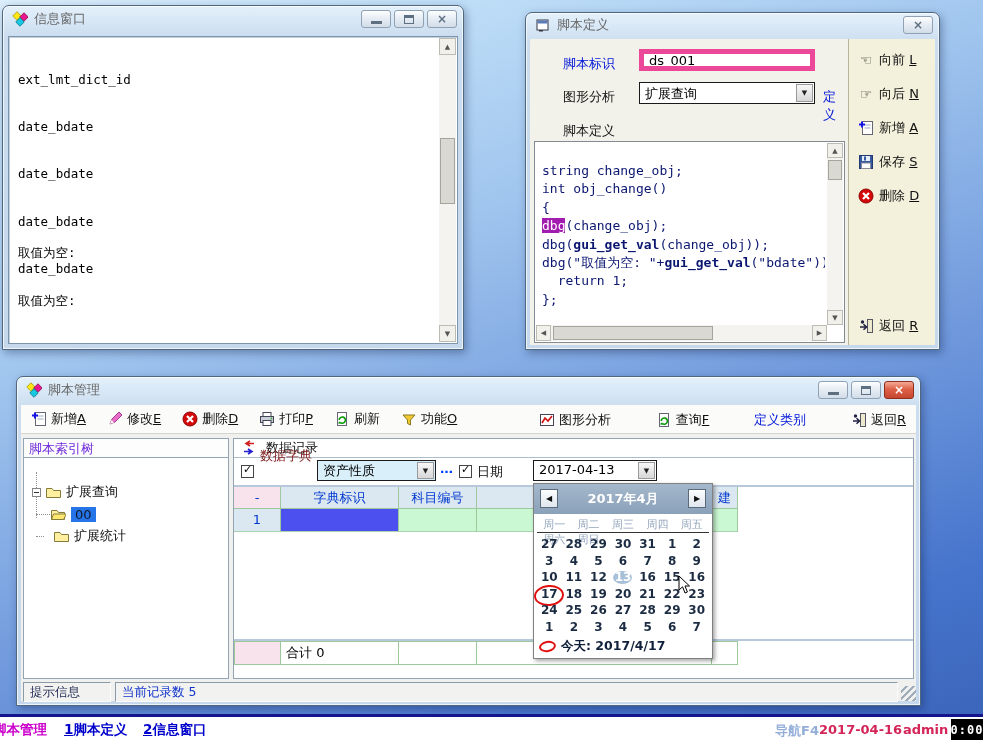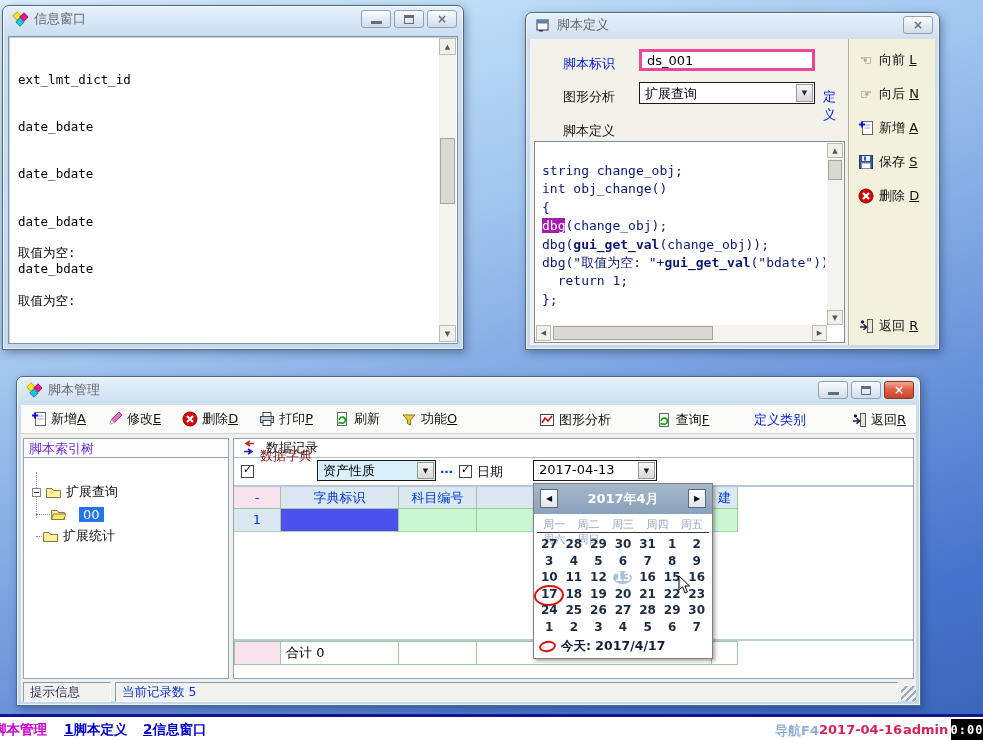--- a/index.html
+++ b/index.html
@@ -31,21 +31,21 @@
 #info-thumb{left:1px;top:100px;width:15px;height:66px}
 
 #win-def{left:525px;top:12px;width:415px;height:338px}
 #def-body{position:absolute;left:4px;top:26px;right:4px;bottom:4px;background:#f2f1ea}
 #def-side{position:absolute;top:0;right:0;bottom:0;width:87px;background:#f3f0db;border-left:1px solid #b8b49a;display:flex;flex-direction:column;padding:12px 0 10px 9px;gap:16px}
 .side-btn{display:flex;align-items:center;gap:5px;color:#111;white-space:nowrap;cursor:default}
 .side-btn.bottom{margin-top:auto}
 #def-main{position:absolute;left:0;top:0;right:88px;bottom:0}
 .fld-label{position:absolute;font-size:13px;white-space:nowrap}
 #lbl-id{left:33px;top:16px;color:#0016d8}
-#inp-id{position:absolute;left:109px;top:10px;width:176px;height:22px;border:3px solid #ec4899;background:#fff;font-size:13px;padding:2px 5px;font-family:inherit}
+#inp-id{position:absolute;left:109px;top:10px;width:176px;height:22px;border:5px solid #ec4899;background:#fff;font-size:13px;padding:2px 5px;font-family:inherit}
 #lbl-type{left:33px;top:49px;color:#151515}
 .combo{position:absolute;border:1px solid #1a1a1a;background:#fff;height:22px}
 #combo-type{left:109px;top:43px;width:176px}
 .combo-text{position:absolute;left:5px;top:2px;white-space:nowrap}
 .combo-arrow{position:absolute;right:1px;top:1px;bottom:1px;width:17px;background:linear-gradient(#f7f7f7,#d8d8d8);border:1px solid #9a9a9a;display:flex;align-items:center;justify-content:center;font-size:7px;color:#222}
 #lnk-define{position:absolute;left:293px;top:49px;color:#0016d8}
 #lbl-def{left:33px;top:83px;color:#151515}
 #code-box{position:absolute;left:4px;top:102px;right:2px;bottom:2px;background:#fff;border:1px solid #828a92}
 #code-text{position:absolute;left:7px;top:20px;right:19px;bottom:19px;font-family:"DejaVu Sans Mono","Liberation Mono",monospace;font-size:13px;line-height:18.4px;color:#0a1670;white-space:pre;overflow:hidden}
 .seg-sel{background:#a21caf;color:#fff}
@@ -66,21 +66,21 @@
 .tb-btn{display:flex;align-items:center;gap:4px;color:#111;white-space:nowrap}
 .tb-btn.blue{color:#0016d8}
 #tree-panel{position:absolute;left:2px;top:33px;width:206px;height:241px;background:#fff;border:1px solid #93a5b5}
 #tree-header{height:19px;border-bottom:1px solid #93a5b5;padding:1px 0 0 5px;color:#6d28d9;background:#fdfdfd}
 #tree-body{position:absolute;left:0;right:0;top:19px;bottom:0}
 .tree-row{position:absolute;height:20px;display:flex;align-items:center}
 .expander{width:9px;height:9px;border:1px solid #848484;background:#fff;position:relative;margin-right:4px;flex:none}
 .expander::after{content:"";position:absolute;left:1px;right:1px;top:3px;height:1px;background:#333}
 .exp-spacer{width:13px;flex:none}
 .tree-lab{margin-left:5px;color:#111}
-.tree-lab.sel{background:#2575e8;color:#ffffff;padding:0 4px;margin-left:13px}
+.tree-lab.sel{background:#2575e8;color:#0f172a;padding:0 4px;margin-left:5px}
 .dot-v{position:absolute;left:12px;top:14px;height:46px;border-left:1px dotted #909090}
 .dot-h{position:absolute;border-top:1px dotted #909090}
 #data-panel{position:absolute;left:212px;top:33px;right:2px;height:241px;background:#fff;border:1px solid #93a5b5}
 #record-bar{height:19px;border-bottom:1px solid #aebdcc;display:flex;align-items:center;gap:9px;padding-left:7px;color:#111}
 .cb{width:13px;height:13px;background:#fff;border:1px solid #444;position:relative;flex:none}
 .cb::after{content:"✓";position:absolute;left:1px;top:-3px;font-size:11px;font-weight:bold;color:#000}
 .flt{position:absolute;white-space:nowrap}
 #cb-dict{left:7px;top:26px}
 #lbl-dict{left:26px;top:8px;color:#7f1d1d}
 #combo-dict{left:83px;top:21px;width:119px;background:#d9effa}
@@ -417,21 +417,21 @@
             </div>
             <div class="tree-row" style="top: 46px; left: 26px;">
               <span class="ic">
                 <svg width="18" height="14">
                   <path d="M1.5 3.5 h5.5 l1.5 2 h6 v7 h-13 z" fill="#fff0a0" stroke="#847c3c"></path>
                   <path d="M3.5 7 h13 l-3 5.5 h-12 z" fill="#ffe870" stroke="#847c3c"></path>
                 </svg>
               </span>
               <span class="tree-lab sel">00</span>
             </div>
-            <div class="tree-row" style="top: 68px; left: 5px;">
+            <div class="tree-row" style="top: 68px; left: 16px;">
               <span class="exp-spacer"></span>
               <span class="ic">
                 <svg width="17" height="14">
                   <path d="M1.5 3.5 h5.5 l1.5 2 h7 v7 h-14 z" fill="#fff0a0" stroke="#847c3c"></path>
                 </svg>
               </span>
               <span class="tree-lab">扩展统计</span>
             </div>
           </div>
       </div>

